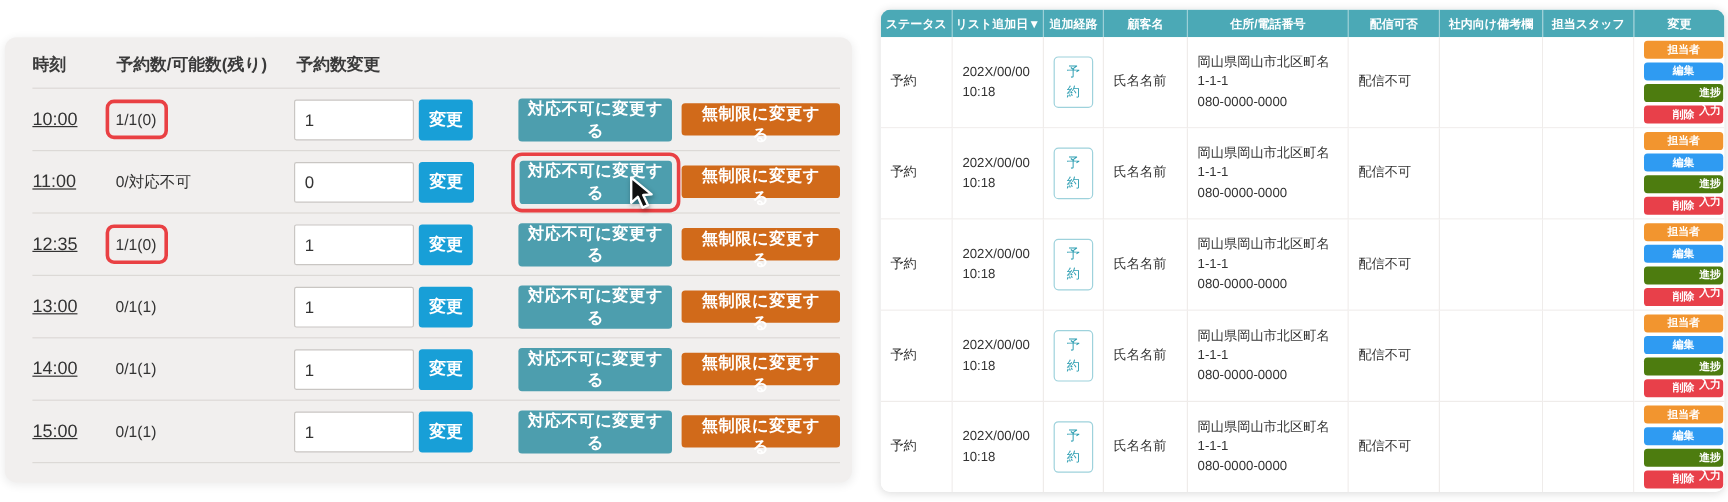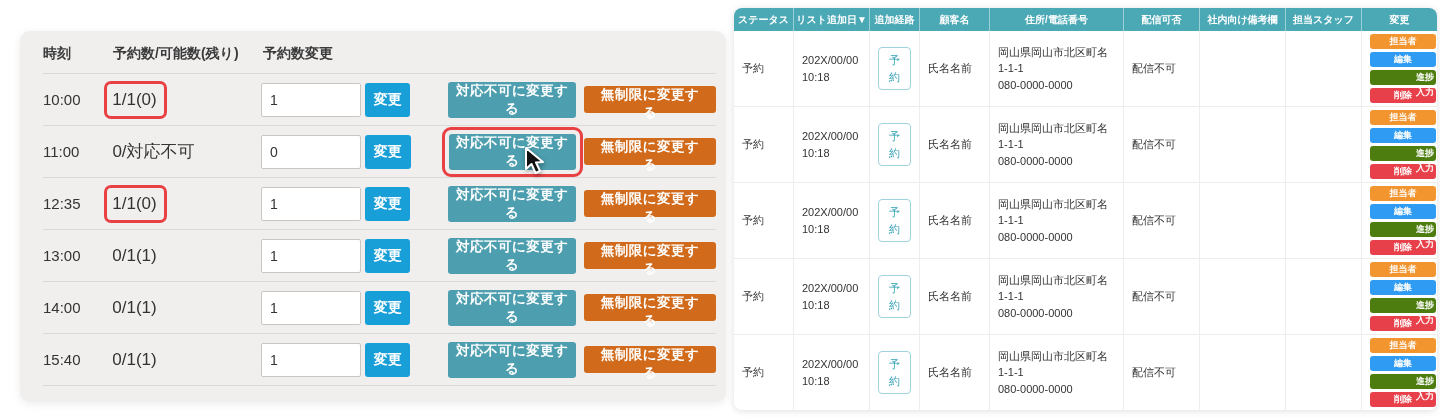--- a/index.html
+++ b/index.html
@@ -1,31 +1,31 @@
 <!DOCTYPE html>
 <html><head>
 <meta charset="utf-8">
 <style>
   * { box-sizing: border-box; margin: 0; padding: 0; }
   html, body { width: 1440px; height: 418px; background: #ffffff; overflow: hidden; }
   body { font-family: "Liberation Sans", "DejaVu Sans", sans-serif; color: #333; position: relative; }
 
   
   .left-panel {
-    position: absolute; left: 20px; top: 31px; width: 706px; height: 371px;
+    position: absolute; left: 4px; top: 31px; width: 706px; height: 371px;
     background: #f1efee; border-radius: 10px;
     box-shadow: 0 2px 8px rgba(0,0,0,0.08);
     padding: 4px 10px 0 23px;
   }
   .slot-header { display: flex; align-items: center; height: 38px; font-size: 14px; font-weight: 600; color: #3a3a3a; }
   .c-time  { width: 70px; }
   .c-count { width: 150px; }
   .slot-row { display: flex; align-items: center; height: 52px; border-top: 1px solid #dcd9d6; position: relative; }
-  .slot-row .time-label { font-size: 15px; color: #333; }
-  .count-box { position: relative; display: inline-block; font-size: 17px; color: #333; }
+  .slot-row .time-label { font-size: 15px; color: #333; text-decoration: underline; }
+  .count-box { position: relative; display: inline-block; font-size: 13px; color: #333; }
   .count-box .ring {
     position: absolute; left: -8px; top: -9px; right: -10px; bottom: -9px;
     border: 3px solid #e94043; border-radius: 7px; pointer-events: none;
   }
   .count-input {
     width: 100px; height: 34px; border: 1px solid #c9c6c3; border-radius: 2px;
     background: #fff; font-size: 14px; padding: 0 8px; color: #333;
     font-family: "Liberation Sans", "DejaVu Sans", sans-serif;
   }
   .btn { border: none; color: #fff; cursor: pointer; font-family: "Liberation Sans", "DejaVu Sans", sans-serif; }
@@ -139,21 +139,21 @@
   <div class="slot-row">
     <span class="c-time time-label">14:00</span>
     <span class="c-count"><span class="count-box"><span>0/1(1)</span></span></span>
     <input class="count-input" type="text" value="1" style="">
     <button class="btn btn-change">変更</button>
     <button class="btn btn-unavailable">対応不可に変更する</button>
     <button class="btn btn-unlimited">無制限に変更する</button>
   </div>
 
   <div class="slot-row">
-    <span class="c-time time-label">15:40</span>
+    <span class="c-time time-label">15:00</span>
     <span class="c-count"><span class="count-box"><span>0/1(1)</span></span></span>
     <input class="count-input" type="text" value="1" style="">
     <button class="btn btn-change">変更</button>
     <button class="btn btn-unavailable">対応不可に変更する</button>
     <button class="btn btn-unlimited">無制限に変更する</button>
   </div>
 
   <div class="bottom-divider"></div>
 </div>
 

